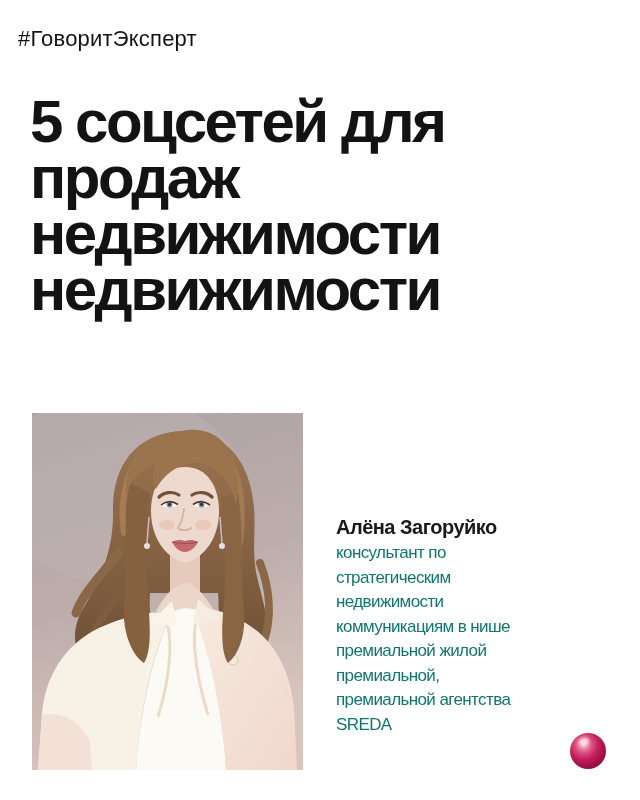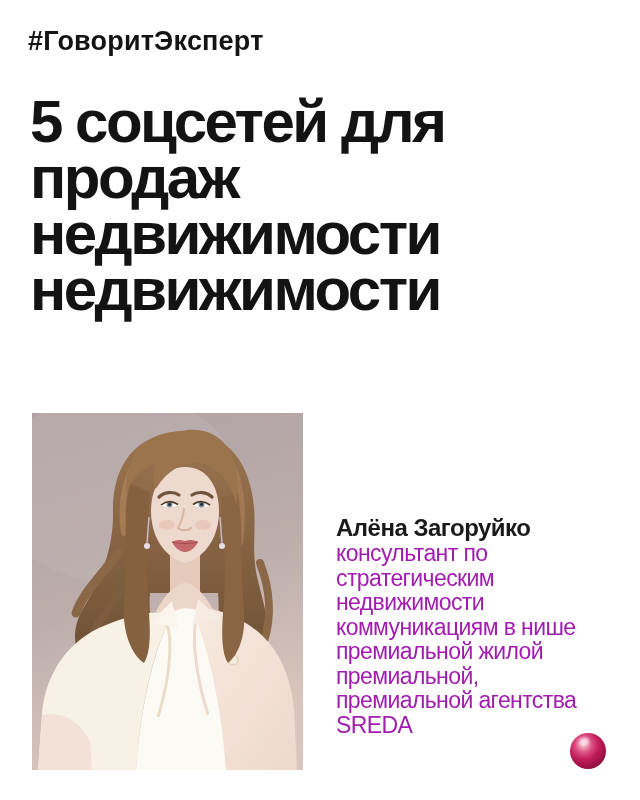--- a/index.html
+++ b/index.html
@@ -8,24 +8,24 @@
     position: relative;
     width: 640px;
     height: 800px;
     background: #ffffff;
     overflow: hidden;
     font-family: "Liberation Sans", sans-serif;
     margin: 0 auto;
   }
   .hashtag {
     position: absolute;
-    left: 28px;
+    left: 18px;
     top: 26px;
-    font-size: 27px;
-    font-weight: 700;
+    font-size: 22px;
+    font-weight: 400;
     letter-spacing: 0.2px;
     color: #141414;
   }
   .title {
     position: absolute;
     left: 30px;
     top: 82px;
     color: #131313;
     margin-top: 12px;
   }
@@ -45,33 +45,33 @@
     overflow: hidden;
   }
   .photo svg { display: block; width: 100%; height: 100%; }
   .profile {
     position: absolute;
     left: 336px;
     top: 514px;
     width: 286px;
   }
   .profile .name {
-    font-size: 24px;
+    font-size: 20px;
     line-height: 27px;
     font-weight: 700;
     letter-spacing: -0.5px;
     color: #1a1a1a;
     white-space: nowrap;
   }
   .profile .desc-line {
-    font-size: 23px;
+    font-size: 17px;
     line-height: 24.5px;
     font-weight: 400;
     letter-spacing: -0.6px;
-    color: #a21caf;
+    color: #0f766e;
     white-space: nowrap;
   }
   .pearl {
     position: absolute;
     left: 570px;
     top: 733px;
     width: 36px;
     height: 36px;
     border-radius: 50%;
     background: radial-gradient(circle at 38% 32%,

